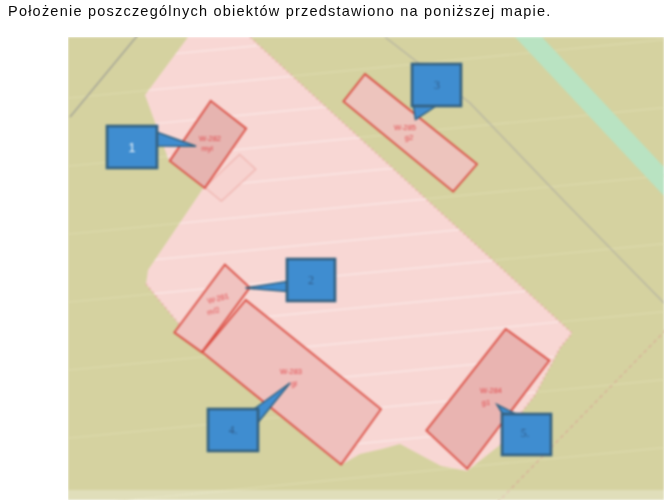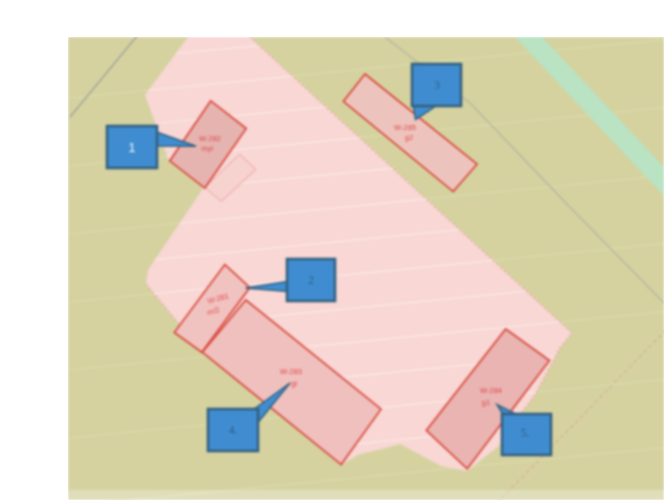--- a/index.html
+++ b/index.html
@@ -5,20 +5,21 @@
   html,body{margin:0;padding:0;background:#fff;}
   #page{position:relative;width:664px;height:500px;background:#fff;overflow:hidden;
         font-family:"Liberation Sans", sans-serif;}
   #hdr{position:absolute;left:8px;top:3px;font-size:14.5px;color:#0a0a0a;letter-spacing:1.22px;font-weight:500;}
   svg{position:absolute;left:0;top:0;}
 </style>
 </head>
 <body>
 <div id="page">
 
+<div id="hdr">Położenie poszczególnych obiektów przedstawiono na poniższej mapie.</div>
 <svg width="664" height="500" viewBox="0 0 664 500">
 <defs>
 <clipPath id="mapclip">
           <rect x="68" y="37" width="596" height="463"></rect>
         </clipPath>
 <clipPath id="pinkclip">
           <polygon points="188,37 250,37 572,333 560,348 535,395 521,413 500,445 467,471 441,466 400,444 382,449 360,454 341,465 202,352 146,284 148,270 204,187 169,161 145,95"></polygon>
         </clipPath>
 </defs>
 <g clip-path="url(#mapclip)" style="filter:blur(0.85px)">

